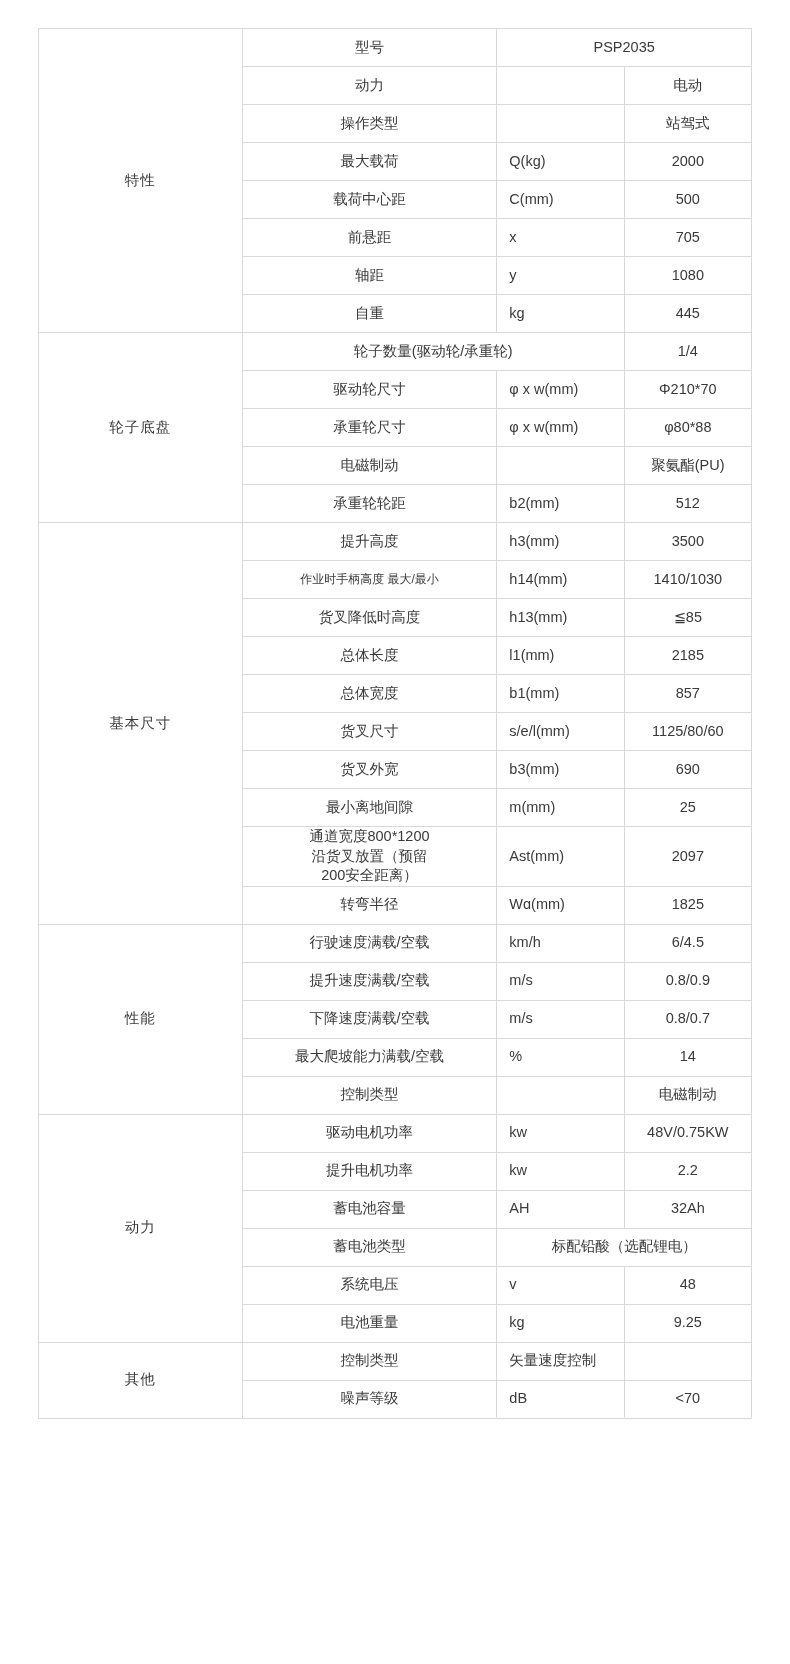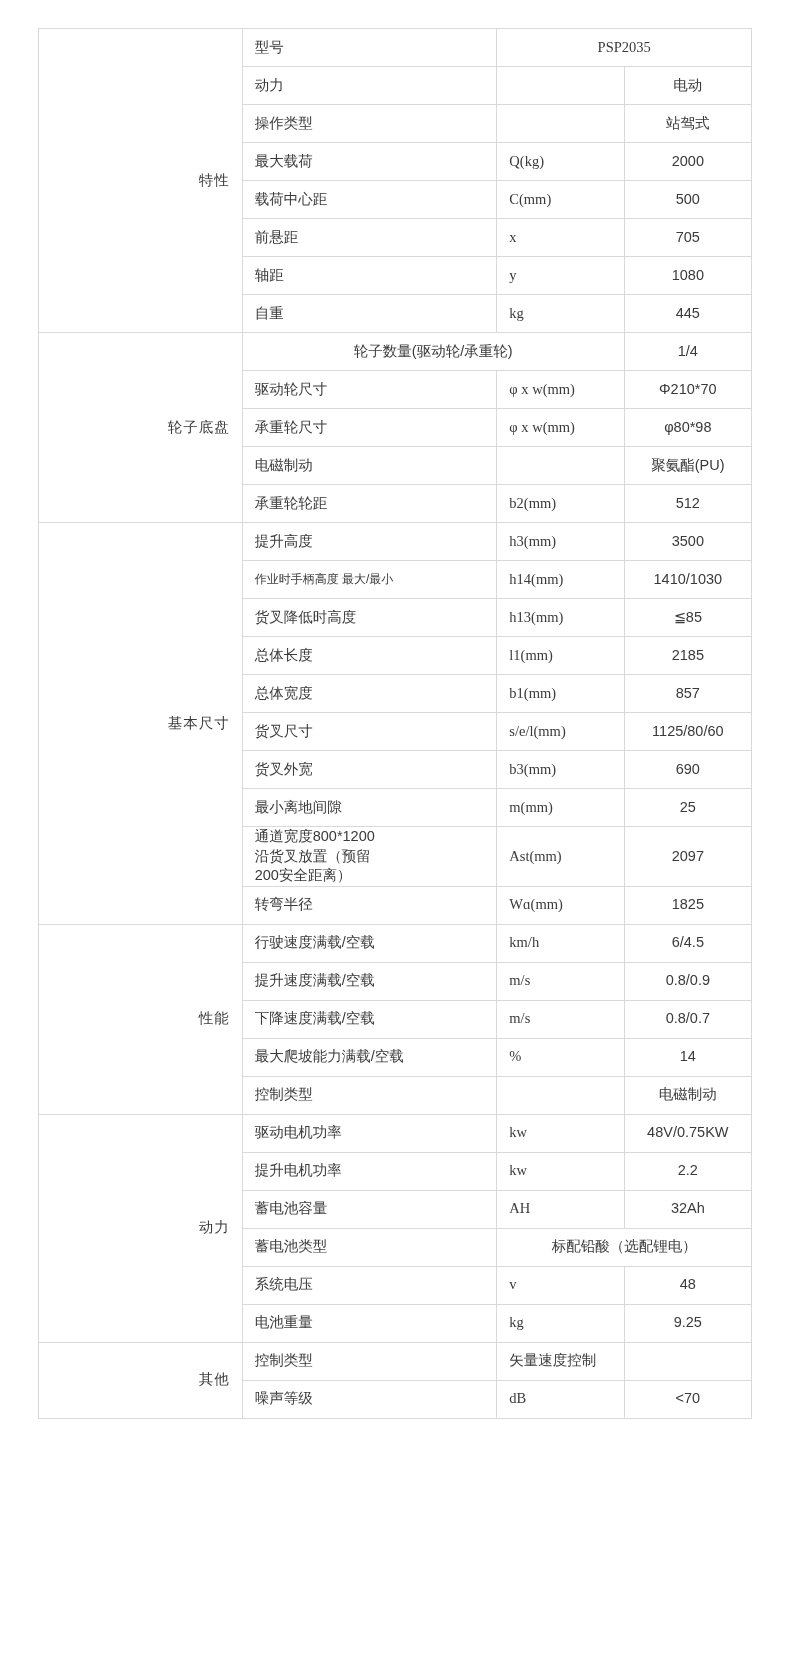--- a/index.html
+++ b/index.html
@@ -32,36 +32,35 @@
     line-height: 1.35;
     color: #3a3a3a;
     vertical-align: middle;
     background: #ffffff;
     height: 38px;
     box-sizing: border-box;
     overflow: hidden;
   }
   td.group {
     width: 152px;
-    text-align: right;
+    text-align: center;
     font-size: 20px;
     color: #2f2f2f;
     letter-spacing: 1px;
   }
   td.param {
     width: 190px;
-    text-align: left;
+    text-align: center;
   }
   td.param.small {
     font-size: 12px;
   }
   td.unit {
     width: 180px;
     text-align: left;
-    font-family: Liberation Serif, serif;
   }
   td.value {
     width: 190px;
     text-align: center;
   }
   td.span2 {
     text-align: center;
   }
   td.tall {
     height: 104px;
@@ -126,21 +125,21 @@
         <td class="value">1/4</td>
       </tr>
       <tr>
         <td class="param">驱动轮尺寸</td>
         <td class="unit">φ x w(mm)</td>
         <td class="value">Φ210*70</td>
       </tr>
       <tr>
         <td class="param">承重轮尺寸</td>
         <td class="unit">φ x w(mm)</td>
-        <td class="value">φ80*98</td>
+        <td class="value">φ80*88</td>
       </tr>
       <tr>
         <td class="param">电磁制动</td>
         <td class="unit"></td>
         <td class="value">聚氨酯(PU)</td>
       </tr>
       <tr>
         <td class="param">承重轮轮距</td>
         <td class="unit">b2(mm)</td>
         <td class="value">512</td>

